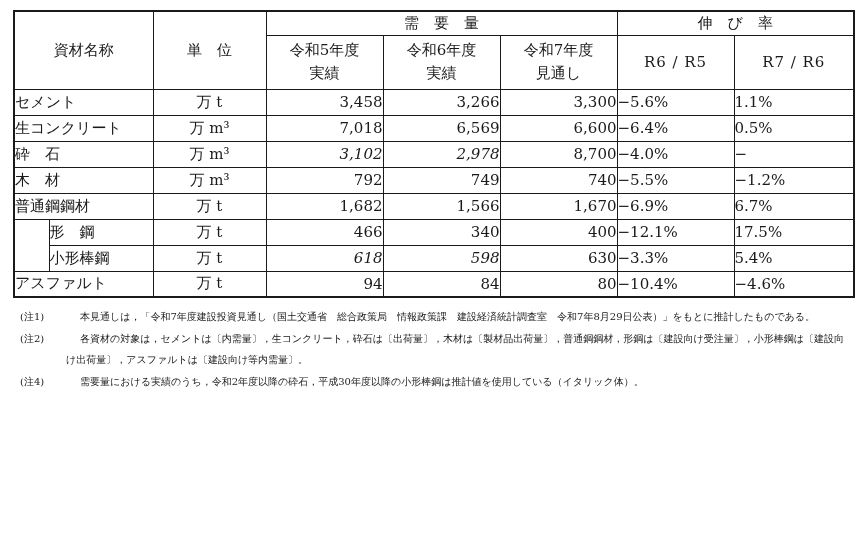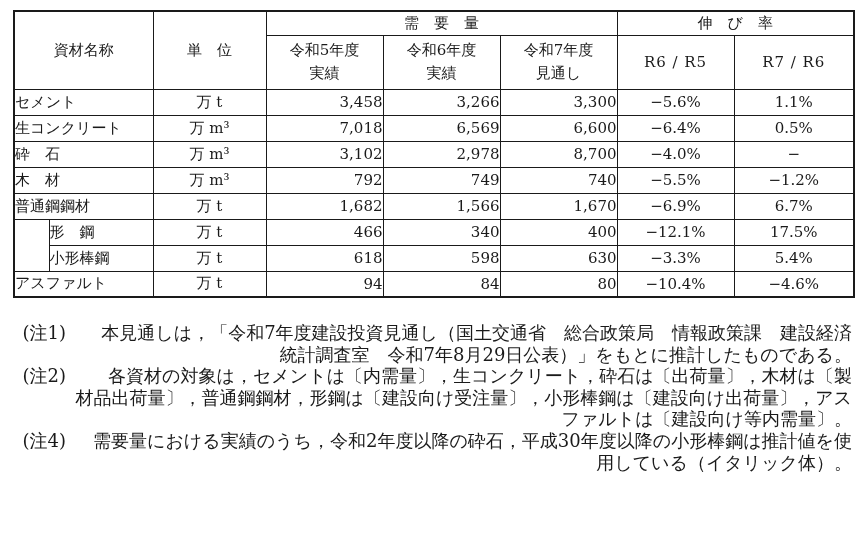--- a/index.html
+++ b/index.html
@@ -32,28 +32,28 @@
   th.year-hd  { height: 54px; text-align: center; line-height: 1.55; vertical-align: middle; margin-left: 47px; }
   th.year-hd span { display: block; }
   th.corner-hd { text-align: center; vertical-align: middle; }
   th.rate-hd { text-align: center; vertical-align: middle; letter-spacing: 1px; }
 
   td { height: 26px; vertical-align: middle; }
   td.name  { text-align: left;  padding-left: 9px; }
   td.sub   { text-align: left;  padding-left: 10px; }
   td.unit  { text-align: center; }
   td.num   { text-align: right; padding-right: 12px; }
-  td.rate  { text-align: center; padding-right: 12px; }
-  .italic  { }
+  td.rate  { text-align: left; padding-right: 12px; }
+  .italic  { font-style: italic; }
 
   td.no-bb { border-bottom: none; }
   td.colA  { border-top: none; border-bottom: 1px solid #1a1a1a; border-right: 1px solid #1a1a1a; }
 
   
-  .notes { margin: 24px 16px 0 20px; font-size: 18px; line-height: 21.6px; text-align: right; }
+  .notes { margin: 8px 16px 0 20px; font-size: 10px; line-height: 21.6px; }
   .note { display: flex; align-items: flex-start; }
   .note-label { width: 46px; flex: none; }
   .note-body { flex: 1; text-indent: 1.4em; }
 </style>
 </head>
 <body>
 
 <div class="page">
 
   <table class="materials">

